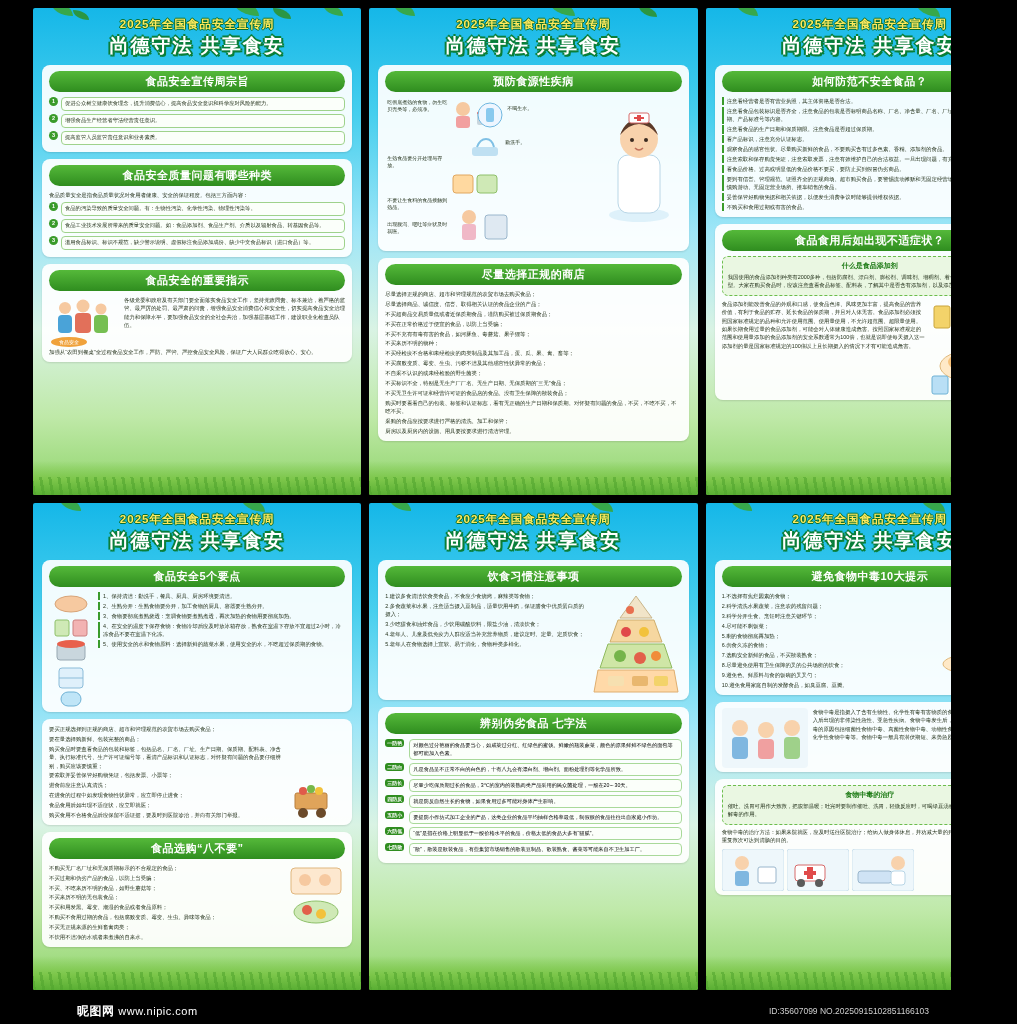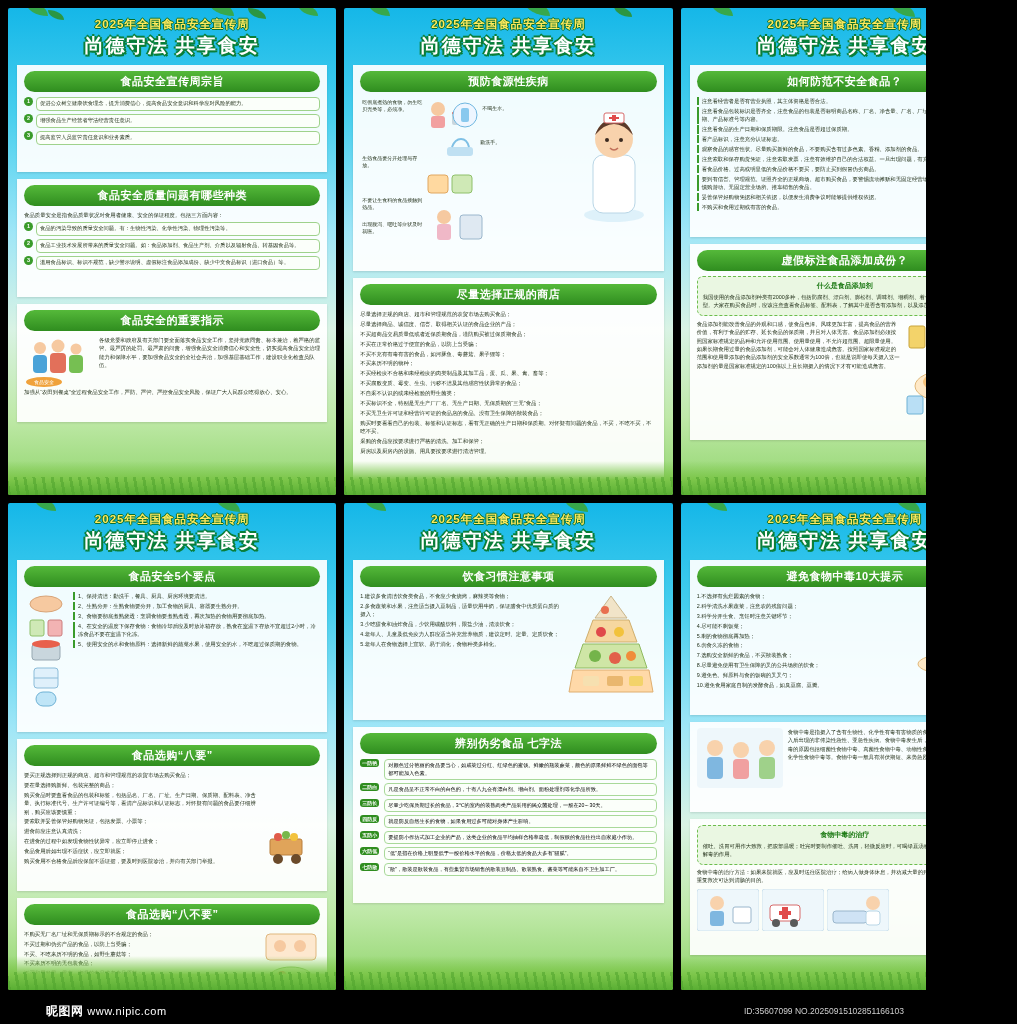--- a/index.html
+++ b/index.html
@@ -1,55 +1,55 @@
 <!DOCTYPE html>
 <html><head>
 <meta charset="utf-8">
 <style>
   html,body{margin:0;padding:0;background:#000;}
   body{font-family:"Liberation Sans","DejaVu Sans",sans-serif;}
-  #page{position:relative;width:926px;height:1024px;background:#000;overflow:hidden;}
+  #page{position:relative;width:926px;height:1024px;background:#000;overflow:hidden;margin-left:25px;}
   .grid{position:absolute;left:8px;top:8px;width:1001px;height:982px;display:grid;
         grid-template-columns:repeat(3,1fr);grid-template-rows:repeat(2,1fr);gap:8px;}
   .poster{position:relative;overflow:hidden;border-radius:2px;
           background:linear-gradient(180deg,#15b7e8 0%,#47cfee 22%,#9fe6f7 46%,#d9f3e4 66%,#bfe9a8 84%,#8fd46a 100%);}
   
   .leaves{position:absolute;top:0;left:0;right:0;height:42px;overflow:hidden;}
   .leaf{position:absolute;background:#3da52f;border-radius:0 100% 0 100%;opacity:.85;}
   .grassbot{position:absolute;left:0;right:0;bottom:0;height:34px;
             background:linear-gradient(180deg,rgba(120,200,80,0) 0%, #7cc64a 55%, #59ae33 100%);}
   .grassbot:after{content:"";position:absolute;left:0;right:0;bottom:0;height:18px;
        background:repeating-linear-gradient(80deg,#4ea22c 0 3px,transparent 3px 9px);opacity:.55;}
   .hdr{position:relative;text-align:center;padding-top:6px;}
   .hdr .week{display:inline-block;color:#ffe95c;font-weight:bold;font-size:11.5px;letter-spacing:1px;
              text-shadow:0 1px 0 #0a6f2e,1px 0 0 #0a6f2e,-1px 0 0 #0a6f2e,0 -1px 0 #0a6f2e;}
   .hdr .slogan{margin-top:1px;color:#ffffff;font-weight:bold;font-size:19px;letter-spacing:2px;
              text-shadow:0 0 2px #0b7f39,0 2px 0 #0b7f39,2px 0 0 #0b7f39,-2px 0 0 #0b7f39,0 -2px 0 #0b7f39,2px 2px 0 #0b7f39;}
   .body{position:relative;margin:6px 9px 10px 9px;}
-  .card{background:rgba(255,255,255,.93);border-radius:0;padding:6px 7px 24px 7px;margin-bottom:7px;
+  .card{background:rgba(255,255,255,.93);border-radius:8px;padding:6px 7px 4px 7px;margin-bottom:7px;
         box-shadow:0 1px 2px rgba(0,0,0,.12);}
   .bar{background:linear-gradient(180deg,#55b93a,#2f8d1f);color:#fff;text-align:center;font-weight:bold;
        font-size:11px;border-radius:11px;padding:3px 6px;margin:0 auto 5px auto;letter-spacing:.5px;}
   .txt{font-size:5.4px;line-height:1.55;color:#1d2b14;}
   .txt p{margin:0 0 1.5px 0;}
   .numrow{display:flex;align-items:flex-start;gap:3px;margin-bottom:3px;}
   .num{flex:0 0 auto;width:9px;height:9px;border-radius:50%;background:#3a9b2b;color:#fff;font-size:5.5px;
        line-height:9px;text-align:center;font-weight:bold;}
   .numbox{flex:1;border:1px solid #9fd28c;border-radius:4px;padding:2px 3px;font-size:5.3px;line-height:1.5;
           color:#1d2b14;background:#fbfffa;}
   .greenline{border-left:2px solid #3a9b2b;padding-left:3px;}
   .tip{background:#eaf7e2;border:1px dashed #6cbd4d;border-radius:6px;padding:4px 5px;}
   .tip h4{margin:0 0 2px 0;font-size:7px;color:#1c7a14;text-align:center;}
   .pill{display:inline-block;background:#2f8d1f;color:#fff;font-size:5px;border-radius:3px;padding:1px 2px;
         margin-right:2px;font-weight:bold;}
   .pillrow{display:flex;gap:3px;align-items:flex-start;margin-bottom:2.5px;}
   .pillbox{flex:1;border:1px solid #a9d99a;border-radius:4px;background:#fbfffa;padding:2px 3px;font-size:5.2px;line-height:1.45;}
   .row2{display:flex;gap:5px;align-items:flex-start;}
   .footer{position:absolute;left:0;right:0;bottom:0;height:26px;background:#000;color:#fff;}
-  .footer .site{position:absolute;left:4px;top:5px;font-size:12px;font-weight:bold;letter-spacing:.5px;padding-left:42px;}
+  .footer .site{position:absolute;left:10px;top:5px;font-size:12px;font-weight:bold;letter-spacing:.5px;padding-left:42px;}
   .footer .site small{font-size:11px;font-weight:normal;}
   .footer .idtxt{position:absolute;right:22px;top:8px;font-size:8.5px;color:#cfcfcf;}
 </style>
 </head>
 <body>
 
 <div id="page">
   <div class="grid">
 
     <div class="poster">
@@ -223,21 +223,21 @@
             <p class="greenline">看产品标识，注意充分认证标志。</p>
             <p class="greenline">观察食品的感官性状。尽量购买新鲜的食品，不要购买含有过多色素、香精、添加剂的食品。</p>
             <p class="greenline">注意索取和保存购货凭证，注意索取发票，注意有效维护自己的合法权益。一旦出现问题，有充分的凭证足以依据。</p>
             <p class="greenline">看食品价格。过高或明显低的食品价格不要买，要防止买到假冒伪劣商品。</p>
             <p class="greenline">要到有信誉、管理规范、证照齐全的正规商场、超市购买食品，要警惕流动摊贩和无固定经营场所的市场。“放心店”购买，慎购游动、无固定营业场所、推车销售的食品。</p>
             <p class="greenline">妥善保管好购物凭据和相关依据，以便发生消费争议时能够提供维权依据。</p>
             <p class="greenline">不购买和食用过期或有害的食品。</p>
           </div>
         </div>
         <div class="card">
-          <div class="bar">虚假标注食品添加成份？</div>
+          <div class="bar">食品食用后如出现不适症状？</div>
           <div class="tip">
             <h4>什么是食品添加剂</h4>
             <div class="txt">
                 <p>我国使用的食品添加剂种类有2000多种，包括防腐剂、漂白剂、膨松剂、调味剂、增稠剂、着色剂、抗氧化剂等多种类型。大家在购买食品时，应该注意查看食品标签、配料表，了解其中是否含有添加剂，以及添加剂的种类和数量。</p>
               </div>
           </div>
           <div class="row2" style="margin-top:4px;">
             <div class="txt" style="flex:1;">
                 <p>食品添加剂能改善食品的外观和口感，使食品色泽、风味更加丰富，提高食品的营养价值，有利于食品的贮存、延长食品的保质期，并且对人体无害。食品添加剂必须按照国家标准规定的品种和允许使用范围、使用量使用，不允许超范围、超限量使用。如果长期食用过量的食品添加剂，可能会对人体健康造成危害。按照国家标准规定的范围和使用量添加的食品添加剂的安全系数通常为100倍，也就是说即使每天摄入这一添加剂的量是国家标准规定的100倍以上且长期摄入的情况下才有可能造成危害。</p>
               </div>
@@ -295,21 +295,20 @@
             <div class="txt" style="flex:1;">
               <p class="greenline">1、保持清洁：勤洗手，餐具、厨具、厨房环境要清洁。</p>
               <p class="greenline">2、生熟分开：生熟食物要分开，加工食物的厨具、容器要生熟分开。</p>
               <p class="greenline">3、食物要彻底煮熟烧透：烹调食物要煮熟煮透，再次加热的食物用要彻底加热。</p>
               <p class="greenline">4、在安全的温度下保存食物：食物冷却后应及时放冰箱存放，熟食在室温下存放不宜超过2小时，冷冻食品不要在室温下化冻。</p>
               <p class="greenline">5、使用安全的水和食物原料：选择新鲜的蔬菜水果，使用安全的水，不吃超过保质期的食物。</p>
             </div>
           </div>
         </div>
         <div class="card">
-          <div class="bar">食品选购“八要”</div>
           <div class="row2">
             <div class="txt" style="flex:1;">
               <p>要买正规选择到正规的商店、超市和管理规范的农贸市场去购买食品；</p>
               <p>要在量选择购新鲜、包装完整的商品；</p>
               <p>购买食品时要查看食品的包装和标签，包括品名、厂名、厂址、生产日期、保质期、配料表、净含量、执行标准代号、生产许可证编号等，看清产品标识和认证标志，对怀疑有问题的食品要仔细辨别，购买应该要慎重；</p>
               <p>要索取并妥善保管好购物凭证，包括发票、小票等；</p>
               <p>进食前应注意认真清洗；</p>
               <p>在进食的过程中如发现食物性状异常，应立即停止进食；</p>
               <p>食品食用后如出现不适症状，应立即就医；</p>
               <p>购买食用不合格食品后应保留不适证据，要及时到医院诊治，并向有关部门举报。</p>

